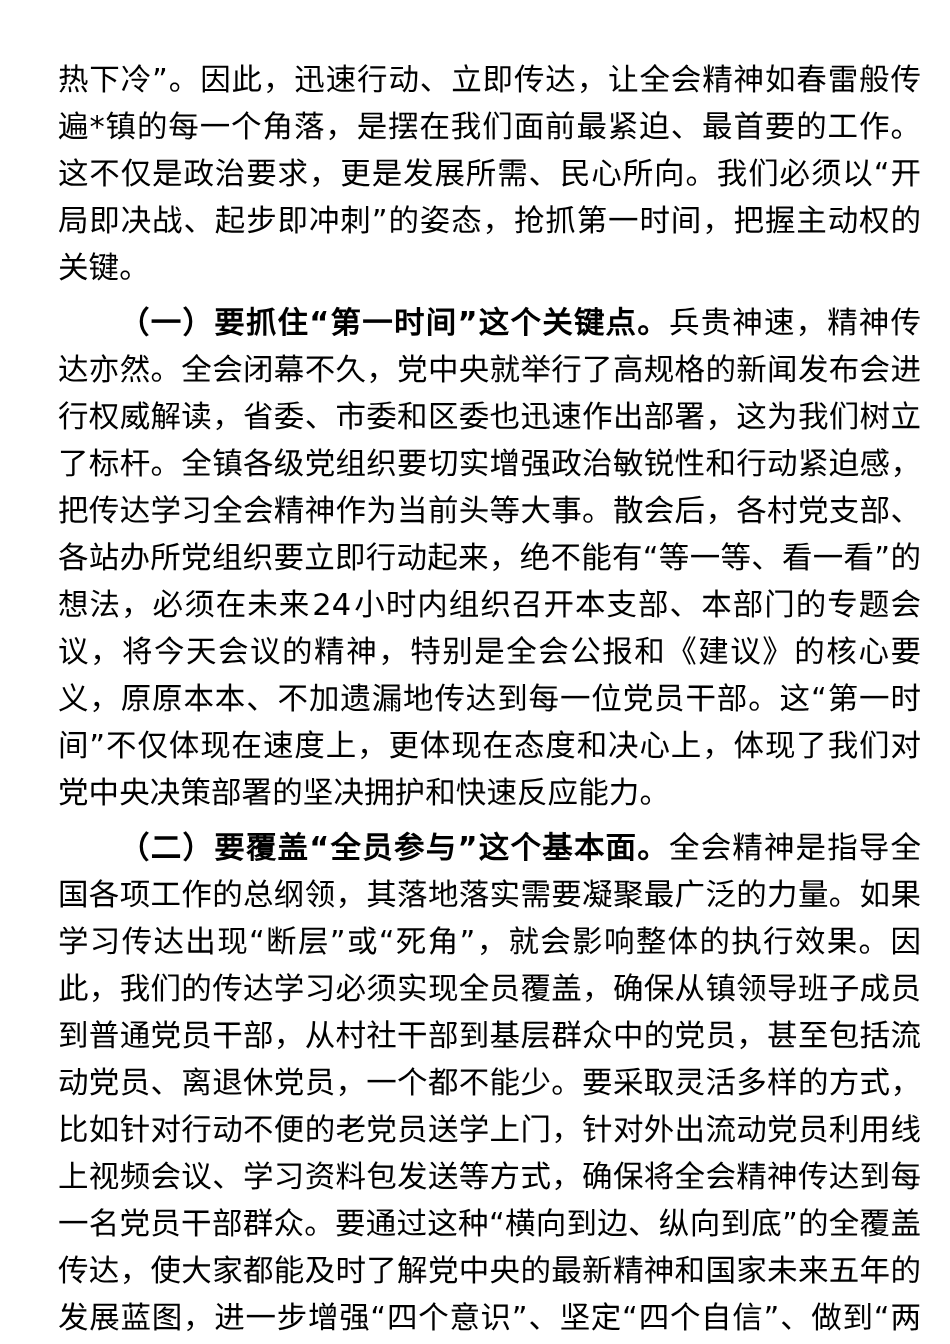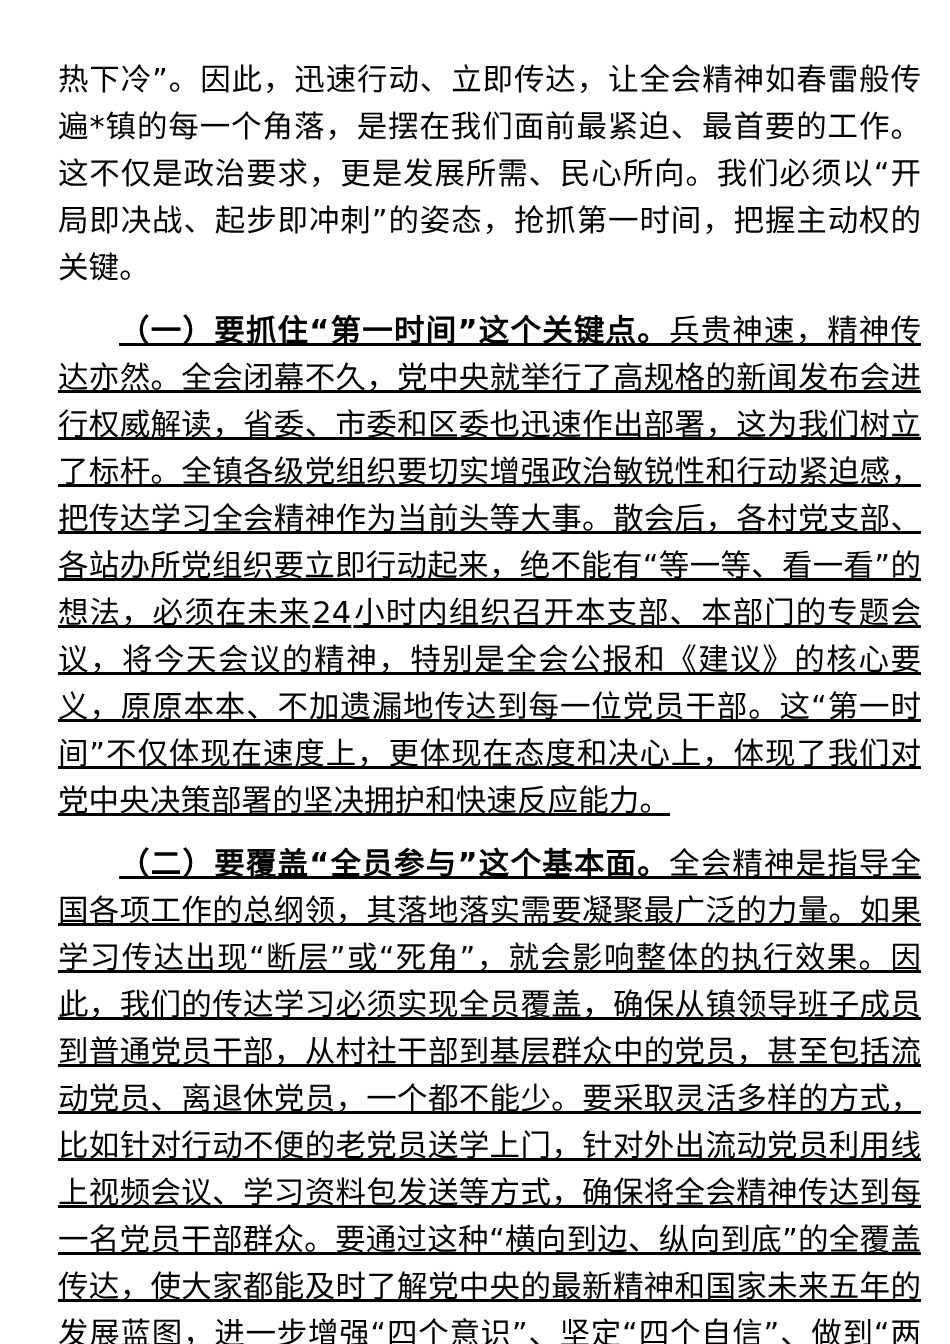--- a/index.html
+++ b/index.html
@@ -35,22 +35,21 @@
     text-align: justify;
     text-justify: inter-ideograph;
     word-break: break-all;
   }
 
   .para-indent {
     text-indent: 2em;
   }
 
   .para + .para {
-    margin-top: 16px;
-    text-decoration: underline;
+    margin-top: 8px;
   }
 
   .heading-run {
     font-weight: bold;
     letter-spacing: 0.2px;
   }
 
   .num-run {
     font-family: "DejaVu Sans", "Liberation Sans", sans-serif;
     padding: 0 2px;

